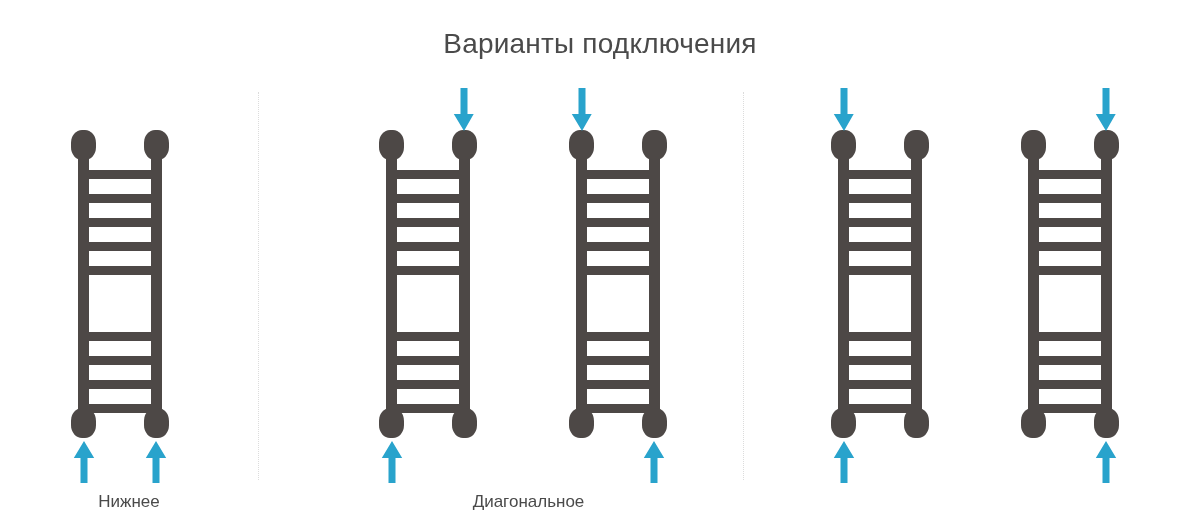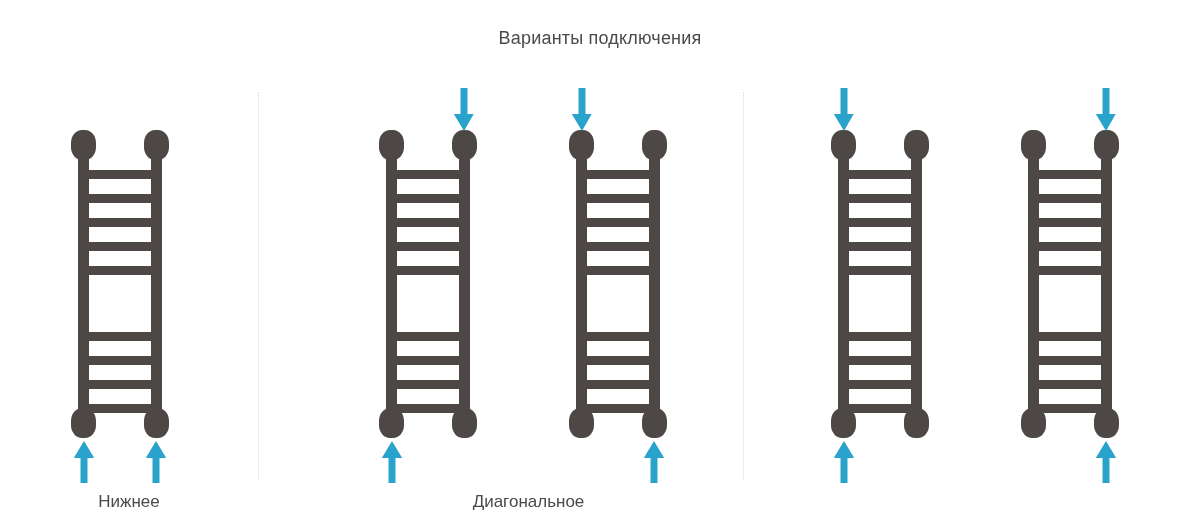--- a/index.html
+++ b/index.html
@@ -15,21 +15,21 @@
     width: 1200px;
     height: 530px;
     background: #ffffff;
   }
   .title {
     position: absolute;
     top: 28px;
     left: 0;
     width: 1200px;
     text-align: center;
-    font-size: 18px;
+    font-size: 28px;
     font-weight: 400;
     color: #4a4a4a;
     letter-spacing: 0.2px;
   }
   .divider {
     position: absolute;
     top: 92px;
     width: 0;
     height: 388px;
     border-left: 1px dotted #dcdcdc;

